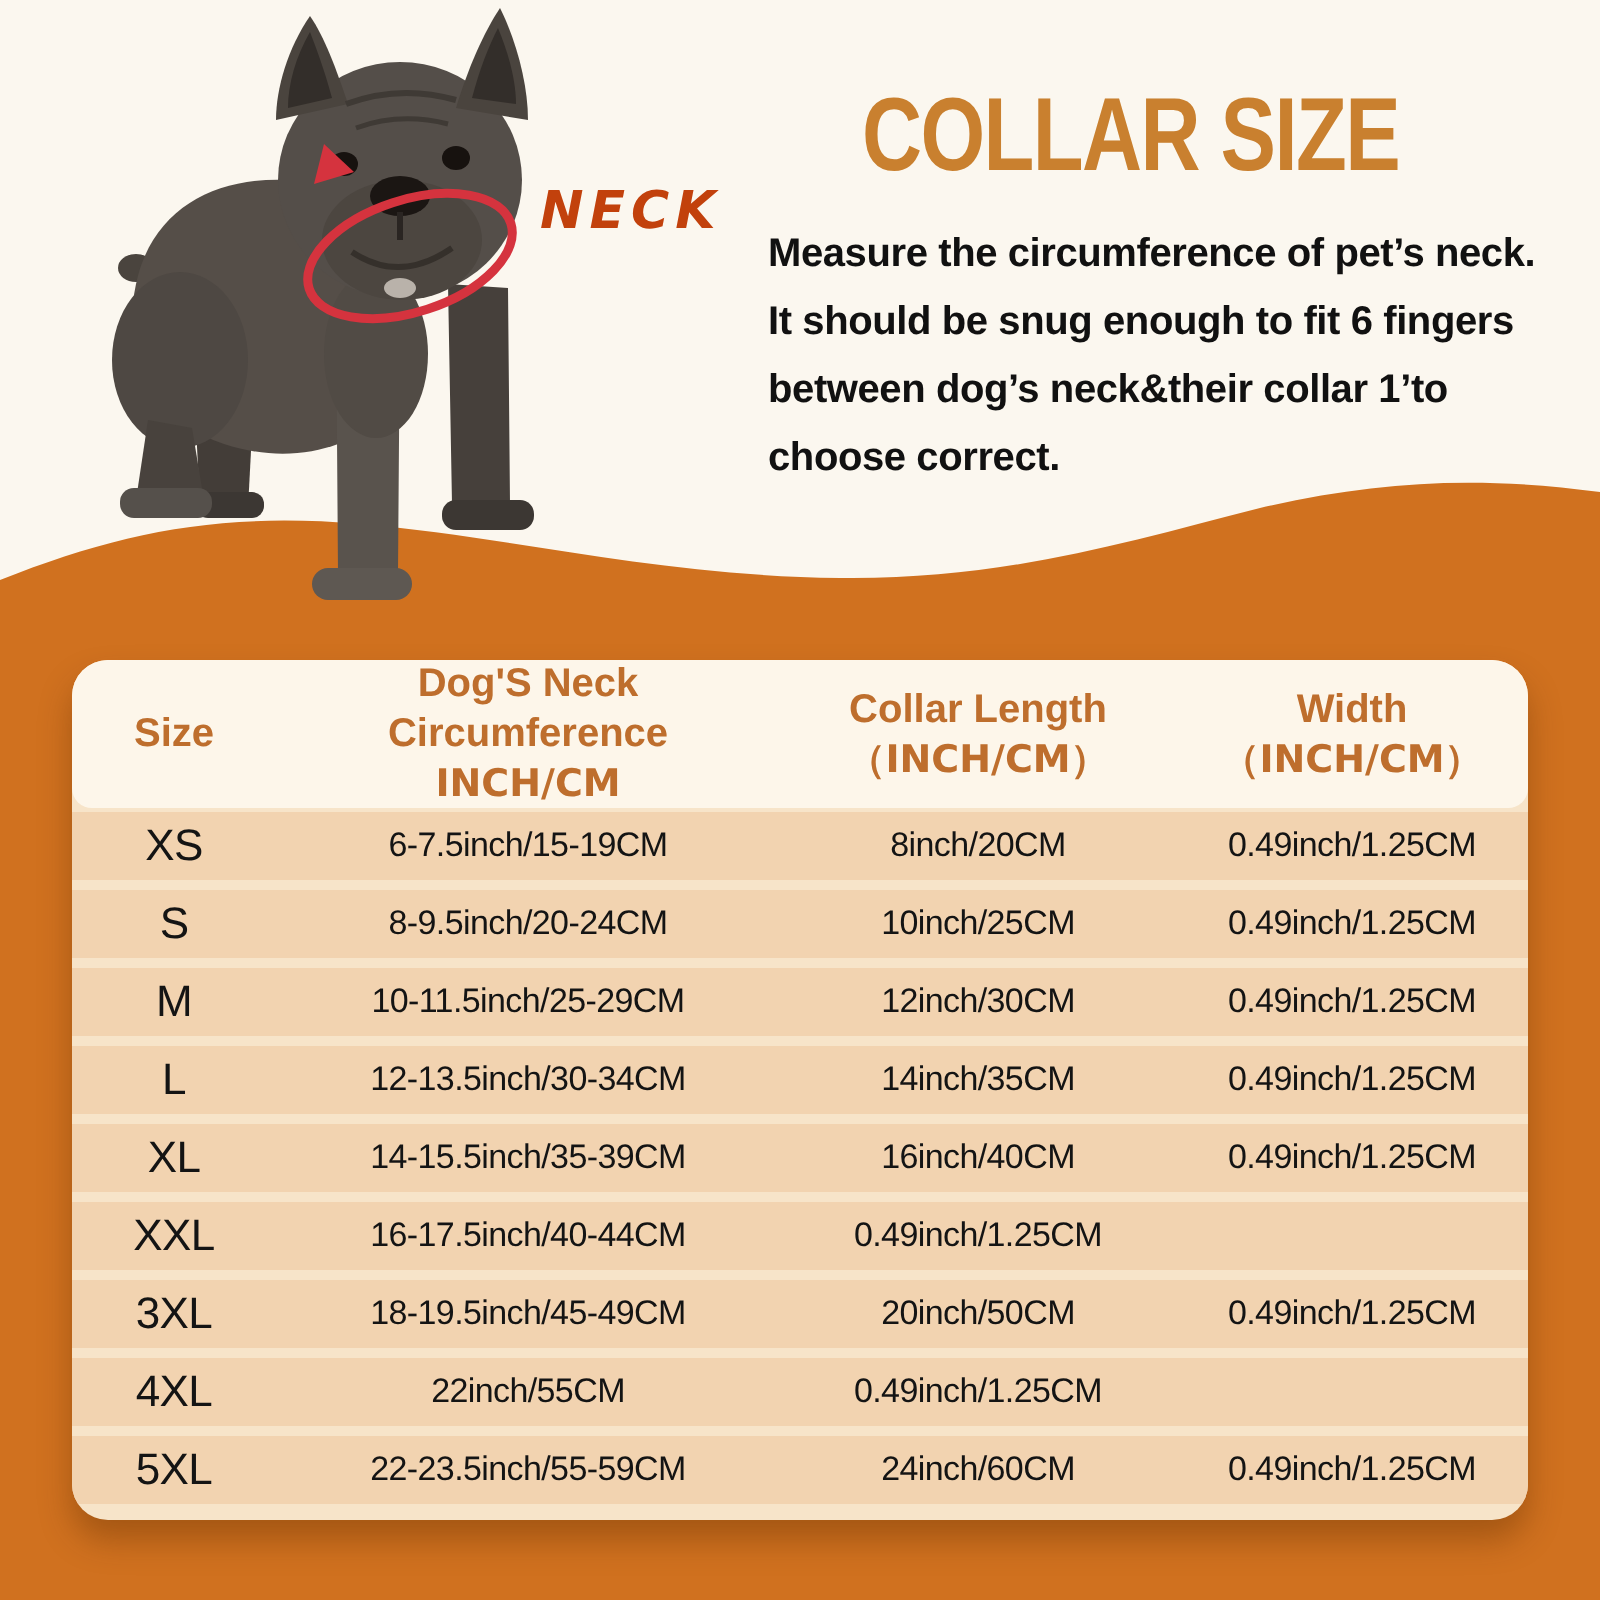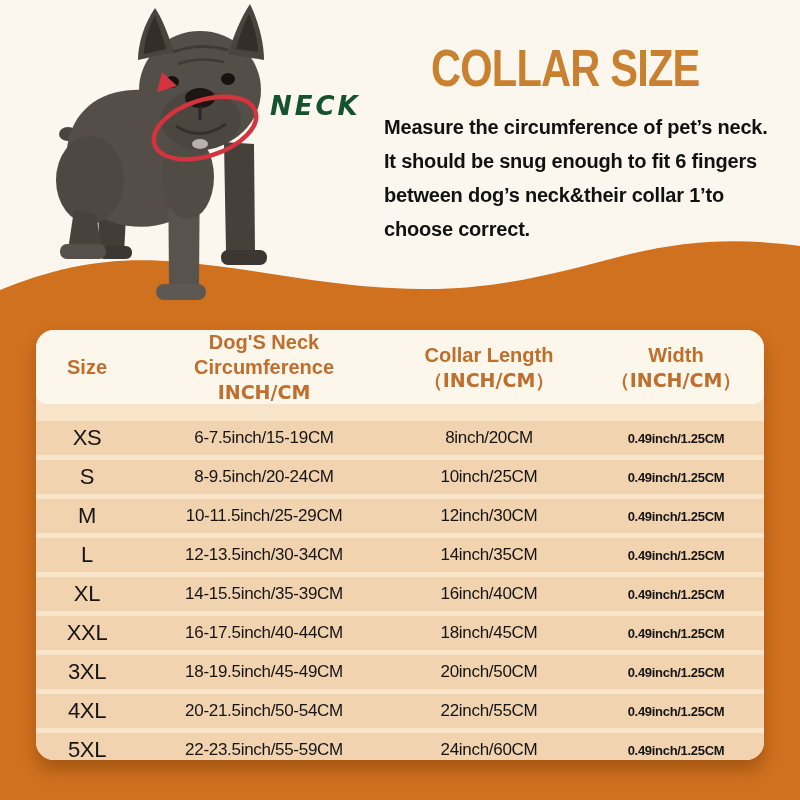--- a/index.html
+++ b/index.html
@@ -5,21 +5,21 @@
   html,body{margin:0;padding:0;}
   .canvas{
     position:relative;width:800px;height:800px;overflow:hidden;
     background:#FBF7EF;font-family:"Liberation Sans",sans-serif;
   }
   .wave-svg{position:absolute;left:0;top:0;width:800px;height:800px;z-index:1;}
   .dog-svg{position:absolute;left:38px;top:2px;width:244px;height:300px;z-index:2;}
   .neck-label{
     position:absolute;left:270px;top:91px;z-index:2;
     font-family:"DejaVu Sans",sans-serif;font-style:italic;font-weight:bold;
-    font-size:26px;letter-spacing:3px;color:#14532d;text-align:center;
+    font-size:26px;letter-spacing:3px;color:#c2410c;text-align:center;
   }
   .page-title{
     position:absolute;left:398px;top:38px;width:330px;z-index:2;
     text-align:center;font-size:52px;font-weight:bold;color:#C9802F;
     letter-spacing:-1px;white-space:nowrap;transform:scaleX(.8);transform-origin:center;
   }
   .desc{
     position:absolute;left:384px;top:110px;width:420px;z-index:2;
     font-size:20px;font-weight:bold;color:#111;line-height:34px;letter-spacing:-.2px;
   }
@@ -29,29 +29,29 @@
     box-shadow:0 10px 16px rgba(94,44,2,.38);
     display:flex;flex-direction:column;
   }
   .panel-header{
     height:74px;flex:0 0 74px;background:#FDF6EA;
     border-radius:16px 16px 10px 10px;
     display:grid;grid-template-columns:102px 252px 198px 176px;align-items:center;
   }
   .hcell{text-align:center;color:#BE6E2D;font-weight:bold;font-size:20px;line-height:25px;}
   .hcell .sub{font-family:"DejaVu Sans","Liberation Sans",sans-serif;font-size:19px;}
-  .rows{flex:1;display:flex;flex-direction:column;gap:5px;padding-top:17px;}
+  .rows{flex:1;display:flex;flex-direction:column;gap:5px;padding-top:2px;}
   .row{
     height:34px;flex:0 0 34px;background:#F2D3B0;
     display:grid;grid-template-columns:102px 252px 198px 176px;align-items:center;
   }
   .cell{text-align:center;color:#141414;letter-spacing:-.3px;}
   .c0{font-size:22px;}
   .c1,.c2{font-size:17px;}
-  .c3{font-size:13px;font-weight:bold;}
+  .c3{font-size:17px;}
 </style>
 </head>
 <body>
 
 <div class="canvas">
 
   <svg class="wave-svg" viewBox="0 0 800 800" aria-hidden="true">
     <path d="M0,290 C60,266 110,256 180,262 C260,269 330,288 420,289 C500,290 560,272 630,254 C690,240 740,238 800,246 L800,800 L0,800 Z" fill="#D0711F"></path>
   </svg>
 
@@ -162,32 +162,30 @@
       </div>
       <div class="row">
         <div class="cell c0">XL</div>
         <div class="cell c1">14-15.5inch/35-39CM</div>
         <div class="cell c2">16inch/40CM</div>
         <div class="cell c3">0.49inch/1.25CM</div>
       </div>
       <div class="row">
         <div class="cell c0">XXL</div>
         <div class="cell c1">16-17.5inch/40-44CM</div>
-        <div class="cell c2">18inch/45CM</div>
         <div class="cell c3">0.49inch/1.25CM</div>
       </div>
       <div class="row">
         <div class="cell c0">3XL</div>
         <div class="cell c1">18-19.5inch/45-49CM</div>
         <div class="cell c2">20inch/50CM</div>
         <div class="cell c3">0.49inch/1.25CM</div>
       </div>
       <div class="row">
         <div class="cell c0">4XL</div>
-        <div class="cell c1">20-21.5inch/50-54CM</div>
         <div class="cell c2">22inch/55CM</div>
         <div class="cell c3">0.49inch/1.25CM</div>
       </div>
       <div class="row">
         <div class="cell c0">5XL</div>
         <div class="cell c1">22-23.5inch/55-59CM</div>
         <div class="cell c2">24inch/60CM</div>
         <div class="cell c3">0.49inch/1.25CM</div>
       </div>
     </div>

